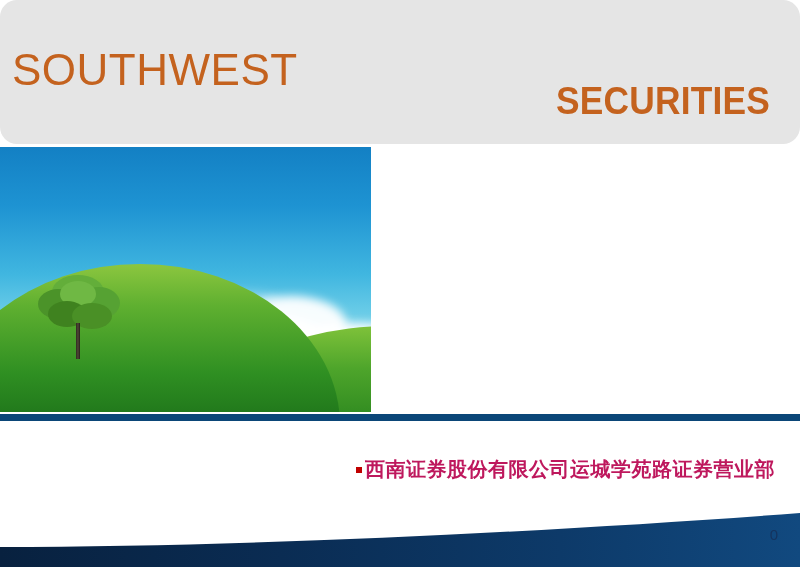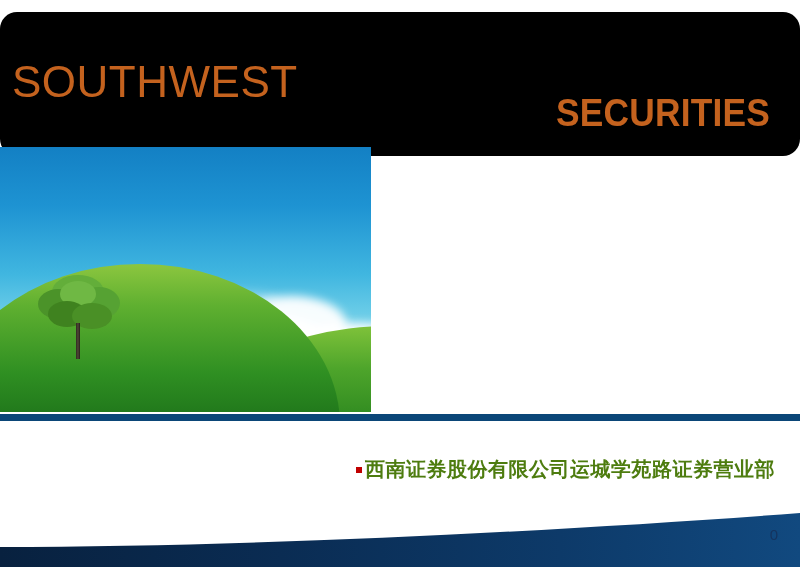--- a/index.html
+++ b/index.html
@@ -16,24 +16,24 @@
     width: 800px;
     height: 567px;
     overflow: hidden;
     background: #ffffff;
   }
 
   
   .header-band {
     position: absolute;
     left: 0;
-    top: 12px;
+    top: 0;
     width: 800px;
     height: 144px;
-    background: #000000;
+    background: #e5e5e5;
     border-radius: 17px;
   }
   .brand-primary {
     position: absolute;
     left: 12px;
     top: 48px;
     font-family: "Liberation Sans", sans-serif;
     font-size: 44px;
     font-weight: 400;
     letter-spacing: 0.5px;
@@ -179,21 +179,21 @@
     width: 6px;
     height: 6px;
     background: #c00000;
     margin-right: 3px;
     flex: 0 0 auto;
   }
   .org-text {
     font-family: "Liberation Serif", "DejaVu Serif", serif;
     font-size: 20px;
     font-weight: 700;
-    color: #4d7c0f;
+    color: #be185d;
     letter-spacing: 0.5px;
   }
 
   
   .bottom-band {
     position: absolute;
     left: 0;
     bottom: 0;
     width: 800px;
     height: 60px;

